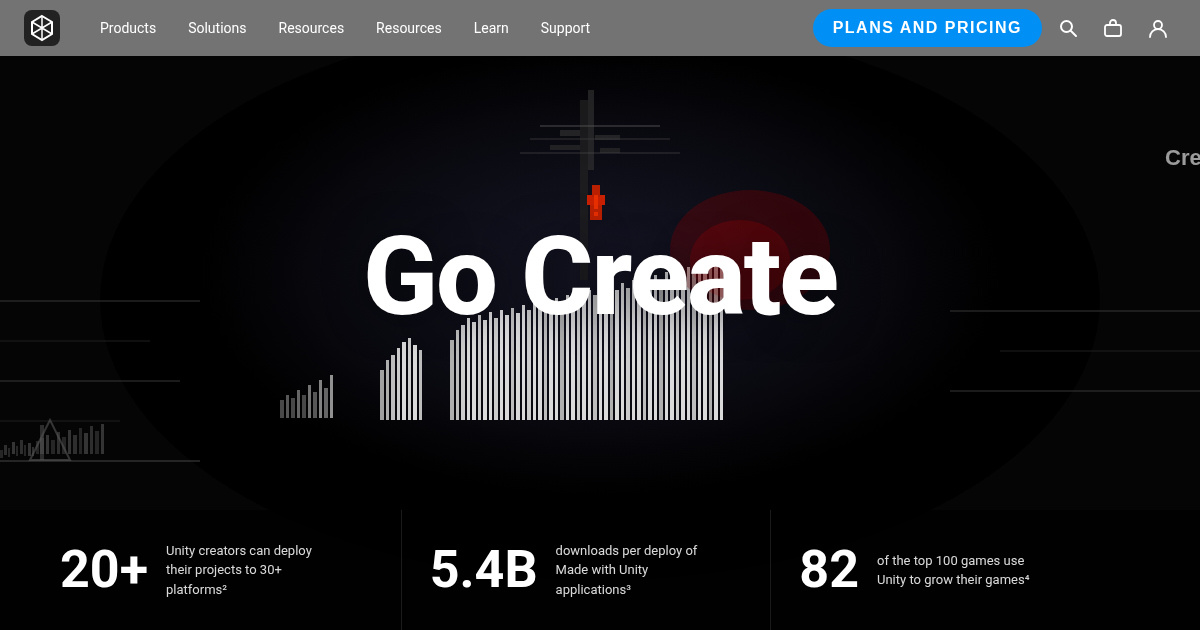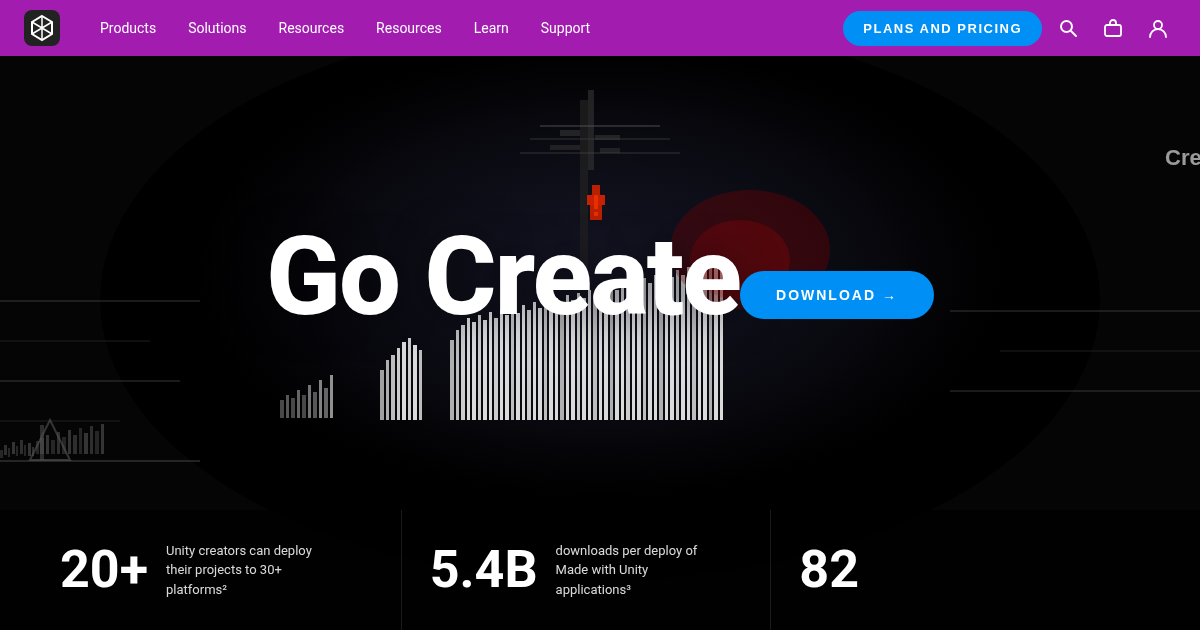--- a/index.html
+++ b/index.html
@@ -13,21 +13,21 @@
       color: #fff;
     }
 
     
     .navbar {
       position: absolute;
       top: 0;
       left: 0;
       right: 0;
       height: 56px;
-      background: #a21caf;
+      background: #737373;
       display: flex;
       align-items: center;
       padding: 0 24px;
       z-index: 100;
       gap: 0;
     }
 
     .logo {
       width: 36px;
       height: 36px;
@@ -58,21 +58,21 @@
       align-items: center;
       gap: 8px;
     }
 
     .plans-btn {
       background: #0090f5;
       color: #fff;
       border: none;
       border-radius: 24px;
       padding: 10px 20px;
-      font-size: 13px;
+      font-size: 16px;
       font-weight: 700;
       letter-spacing: 1.5px;
       text-transform: uppercase;
       cursor: pointer;
       white-space: nowrap;
     }
 
     .icon-btn {
       background: none;
       border: none;
@@ -405,29 +405,29 @@
     <polygon points="30,460 50,420 70,460" fill="none" stroke="#555" stroke-width="2" opacity="0.6"></polygon>
     <rect x="40" y="425" width="4" height="35" fill="#555" opacity="0.5"></rect>
 
     <text x="1165" y="165" font-size="22" font-weight="700" fill="rgba(255,255,255,0.6)" font-family="sans-serif">Cre</text>
   </svg>
 </div>
 
 <div class="hero">
   <div class="hero-content">
     <h1 class="hero-title">Go Create</h1>
-    <button class="download-btn">DOWNLOAD →</button>
   </div>
 </div>
 
 <div class="stats-bar">
   <div class="stat-item">
     <span class="stat-number">20+</span>
     <span class="stat-desc">Unity creators can deploy their projects to 30+ platforms²</span>
   </div>
   <div class="stat-item">
     <span class="stat-number">5.4B</span>
     <span class="stat-desc">downloads per deploy of Made with Unity applications³</span>
   </div>
   <div class="stat-item">
     <span class="stat-number">82</span>
+    <span class="stat-desc">of the top 100 games use Unity to grow their games⁴</span>
   </div>
 </div>
 
 </body></html>

